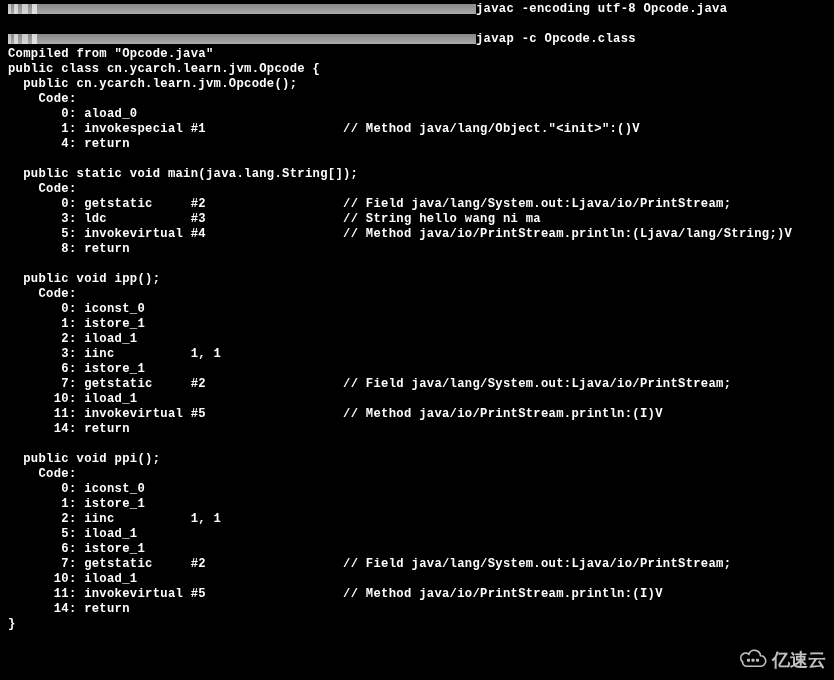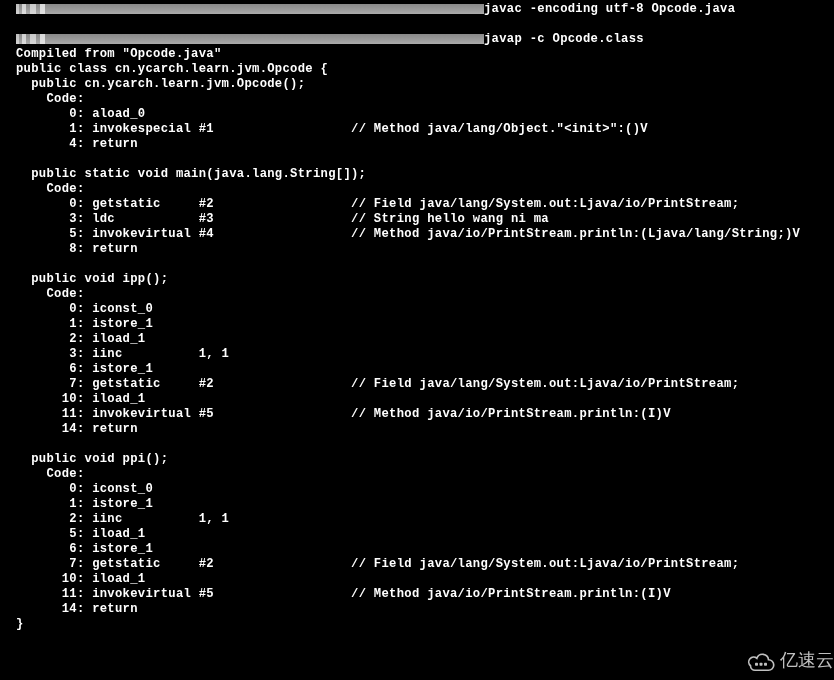--- a/index.html
+++ b/index.html
@@ -13,45 +13,45 @@
     .terminal {
       background: #000;
       color: #fff;
       font-family: "Courier New", Courier, monospace;
       font-size: 12.2px;
       line-height: 15px;
       font-weight: bold;
       letter-spacing: 0.3px;
       width: 834px;
       height: 680px;
-      padding: 2px 0 0 16px;
+      padding: 2px 0 0 8px;
       white-space: pre;
       overflow: hidden;
     }
     .pixel-block {
       display: inline-block;
       background-image:
         linear-gradient(90deg,#777 0 3px,transparent 3px 6px,#999 6px 10px,transparent 10px 14px,#888 14px 20px,transparent 20px 24px,#aaa 24px 29px,transparent 29px 32px),
         linear-gradient(#888,#aaa);
       background-blend-mode: screen;
       filter: blur(0.6px) grayscale(1);
       height: 10px;
       vertical-align: middle;
     }
     .watermark {
       position: absolute;
       bottom: 8px;
-      right: 0;
+      right: 8px;
       display: flex;
-      align-items: flex-end;
+      align-items: flex-start;
       gap: 4px;
       color: #c0c0c0;
       font-family: sans-serif;
       font-size: 18px;
-      font-weight: 400;
+      font-weight: 700;
       pointer-events: none;
     }
     .watermark .cloud-icon { width: 30px; height: 20px; display:inline-block; }
   </style>
 </head>
 <body>
 
 <div class="terminal"><span class="pixel-block" style="width:468px"></span><span>javac -encoding utf-8 Opcode.java</span>
 
 <span class="pixel-block" style="width:468px"></span><span>javap -c Opcode.class</span>

